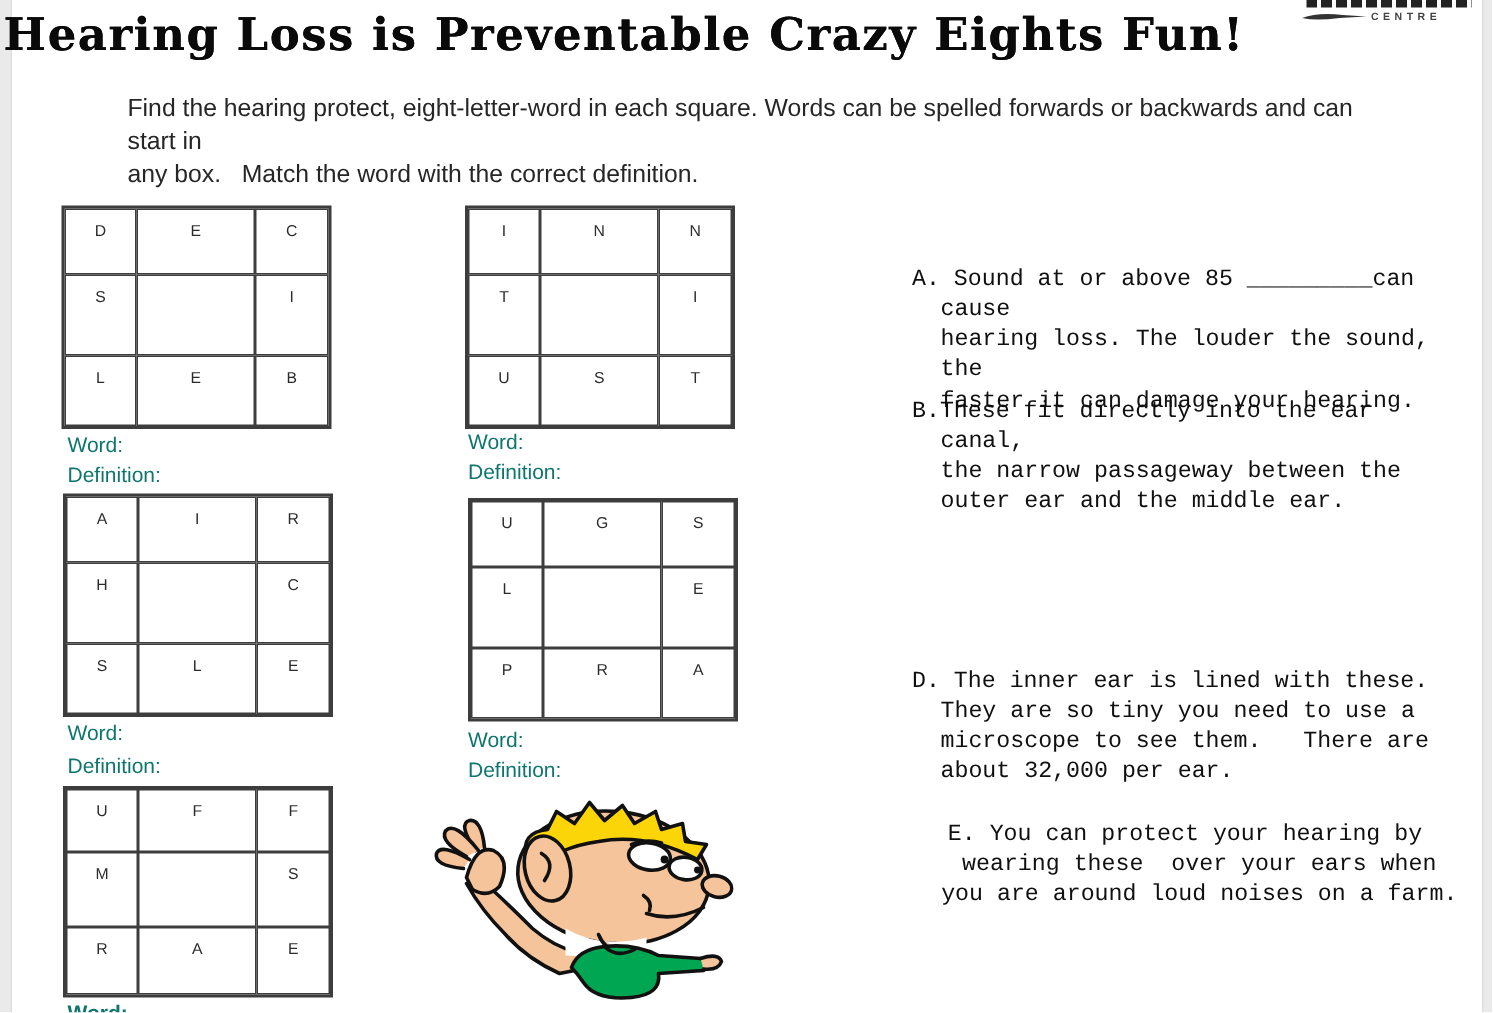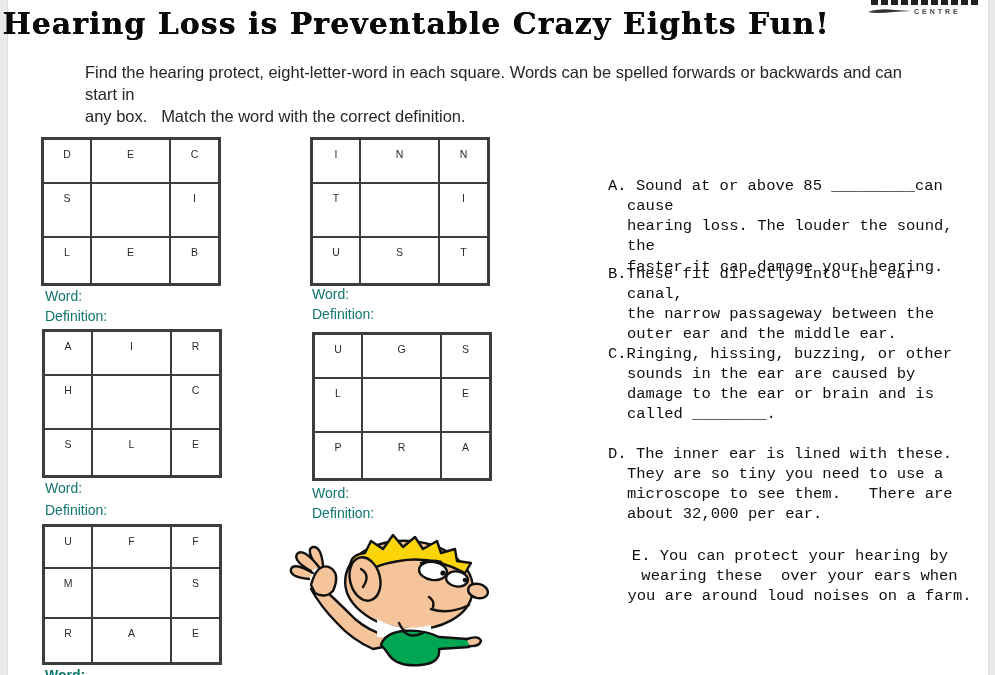--- a/index.html
+++ b/index.html
@@ -147,24 +147,20 @@
     <div class="cell">E</div>
   </div>
   <div class="wd-label" style="left:45px;top:667px;font-weight:700;">Word:</div>
 
   <div class="def" style="top:176px;">A. Sound at or above 85 _________can cause
 hearing loss. The louder the sound, the
 faster it can damage your hearing.</div>
   <div class="def" style="top:264px;">B.These fit directly into the ear canal,
 the narrow passageway between the
 outer ear and the middle ear.</div>
-  <div class="def" style="top:344px;">C.Ringing, hissing, buzzing, or other
-sounds in the ear are caused by
-damage to the ear or brain and is
-called ________.</div>
   <div class="def" style="top:444px;">D. The inner ear is lined with these.
 They are so tiny you need to use a
 microscope to see them.   There are
 about 32,000 per ear.</div>
   <div class="def" style="top:546px;text-align:center;">E. You can protect your hearing by
 wearing these  over your ears when
 you are around loud noises on a farm.</div>
 
   <svg id="cartoon" viewBox="0 0 208 142" style="--skin: #F6C49B; --hair: #FBD507; --shirt: #00A651; --outline: #111111;">
     <g stroke="var(--outline)" stroke-width="2.4" stroke-linejoin="round" stroke-linecap="round">

